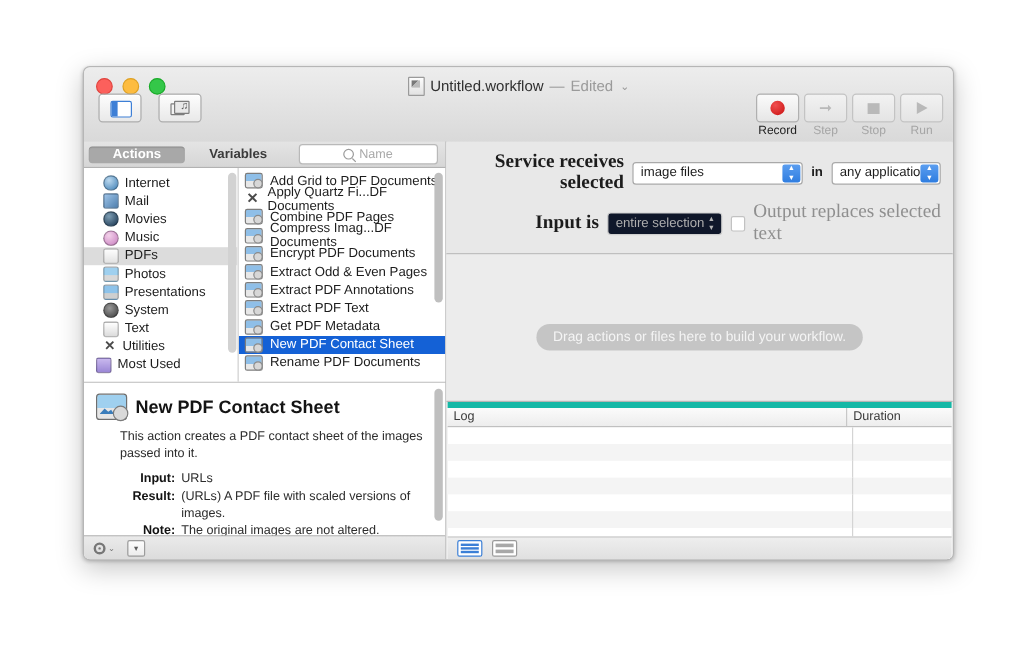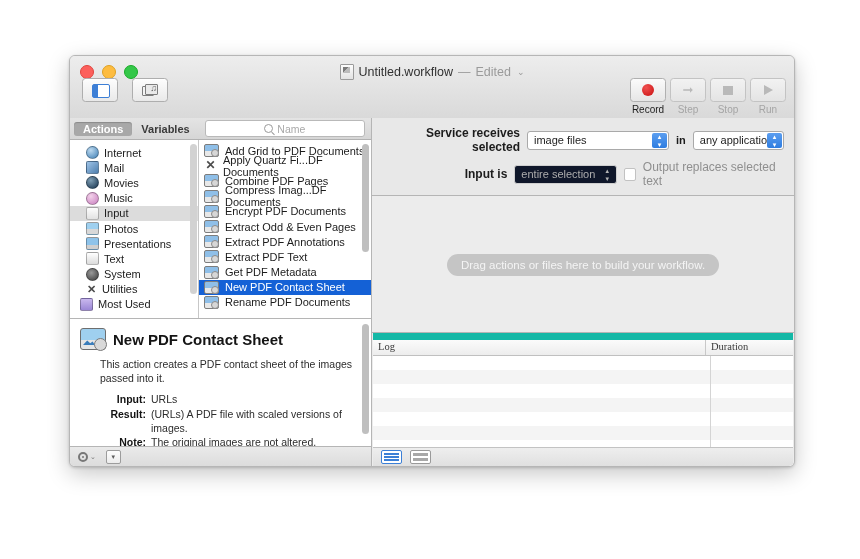--- a/index.html
+++ b/index.html
@@ -115,21 +115,21 @@
   .right-pane { flex:1; display:flex; flex-direction:column; background:#ececec; }
 
   
   .tabbar {
     height: 21px; display:flex; align-items:center; gap:0px;
     background: linear-gradient(to bottom,#e4e4e4,#d6d6d6);
     border-bottom:1px solid #b2b2b2; padding:0 4px;
   }
   .tab {
     font-size: 11px; font-weight: bold; color:#3a3a3a;
-    padding: 1px 9px; border-radius: 3px;
+    padding: 1px 20px; border-radius: 3px;
   }
   .tab.active { background:#a8a8a8; color:#fff; box-shadow: inset 0 1px 1px rgba(0,0,0,.18); }
   .searchfield {
     flex:1; height: 15px; margin-left: 6px; margin-right: 2px;
     background:#fff; border:1px solid #b9b9b9; border-radius:3px;
     display:flex; align-items:center; justify-content:center; gap:4px;
   }
   .search-ico { width:7px; height:7px; border:1.2px solid #9a9a9a; border-radius:50%; position:relative; }
   .search-ico::after{content:"";position:absolute;right:-3px;bottom:-2px;width:4px;height:1.2px;background:#9a9a9a;transform:rotate(45deg);}
   .search-ph { font-size:10.5px; color:#a9a9a9; }
@@ -204,21 +204,21 @@
     background:linear-gradient(to bottom,#fdfdfd,#ececec);
     display:flex;align-items:center;justify-content:center;font-size:7px;color:#5c5c5c;
   }
 
   
   .settings {
     background:#e8e8e8; padding:8px 10px 7px 10px; border-bottom:1px solid #b5b5b5;
   }
   .srow { display:flex; align-items:center; gap:7px; margin-bottom:6px; }
   .srow:last-child{margin-bottom:0;}
-  .slabel { font-size:12px; font-weight:bold; color:#1c1c1c; }
+  .slabel { font-size:16px; font-weight:bold; color:#1c1c1c;font-family:Liberation Serif, serif; }
   .slabel.dim { color:#8f8f8f; }
   .slabel.rt { width:138px; text-align:right; }
   .popup {
     height:17px; background:#fff; border:1px solid #a9a9a9; border-radius:3px;
     display:flex; align-items:center; padding-left:6px; padding-right:0;
     font-size:11px; color:#1c1c1c; position:relative; min-width:70px;
   }
   .popup.w1 { width:134px; }
   .popup.w2 { flex:1; }
   .popup.dis { background:#0f172a; border-color:#cfcfcf; color:#adadad; }
@@ -238,21 +238,21 @@
     border-bottom:1px solid #b5b5b5;
   }
   .dropzone {
     margin-top:58px;
     background:#c5c5c5; color:#f4f4f4;
     font-size:11.5px; border-radius:12px; padding:5px 14px;
   }
 
   
   .logwrap { height:126px; background:#fff; display:flex; flex-direction:column;
-             border-top:7px solid #14b8a6; margin:0 1px 0 1px;font-family:Liberation Serif, serif; }
+             border-top:5px solid #14b8a6; margin:0 1px 0 1px; }
   .loghead { height:15px; display:flex; background:linear-gradient(to bottom,#fbfbfb,#ededed);
              border-bottom:1px solid #c0c0c0; }
   .lh { font-size:10.5px; color:#3a3a3a; padding:1px 0 0 5px; }
   .lh.c1 { flex:1; border-right:1px solid #c8c8c8; }
   .lh.c2 { width:82px; }
   .logbody { flex:1; position:relative; overflow:hidden; }
   .lrow { height:14px; display:flex; }
   .lrow.alt { background:#f4f4f4; }
   .lc1 { flex:1; border-right:1px solid #d4d4d4; }
   .lc2 { width:82px; }
@@ -360,37 +360,37 @@
                 <div class="cat-row">
                   <span class="cat-ico" style="background:radial-gradient(circle at 35% 30%,#7f9fb5,#16324d);border:1px solid rgba(0,0,0,.28);border-radius:50%;"></span>
                   <span>Movies</span>
                 </div>
                 <div class="cat-row">
                   <span class="cat-ico" style="background:radial-gradient(circle at 35% 30%,#f3d2ea,#c97fc0);border:1px solid rgba(0,0,0,.28);border-radius:50%;"></span>
                   <span>Music</span>
                 </div>
                 <div class="cat-row sel">
                   <span class="cat-ico" style="background:linear-gradient(to bottom,#fdfdfd,#e2e2e2);border:1px solid rgba(0,0,0,.28);"></span>
-                  <span>Input</span>
+                  <span>PDFs</span>
                 </div>
                 <div class="cat-row">
                   <span class="cat-ico" style="background:linear-gradient(to bottom,#9fd0ef 55%,#d8d8d8 55%);border:1px solid rgba(0,0,0,.28);"></span>
                   <span>Photos</span>
                 </div>
                 <div class="cat-row">
                   <span class="cat-ico" style="background:linear-gradient(to bottom,#8ec3ea 60%,#cfcfcf 60%);border:1px solid rgba(0,0,0,.28);"></span>
                   <span>Presentations</span>
                 </div>
                 <div class="cat-row">
+                  <span class="cat-ico" style="background:radial-gradient(circle at 40% 35%,#9a9a9a,#3c3c3c);border:1px solid rgba(0,0,0,.28);border-radius:50%;"></span>
+                  <span>System</span>
+                </div>
+                <div class="cat-row">
                   <span class="cat-ico" style="background:linear-gradient(to bottom,#ffffff,#dcdcdc);border:1px solid rgba(0,0,0,.28);"></span>
                   <span>Text</span>
-                </div>
-                <div class="cat-row">
-                  <span class="cat-ico" style="background:radial-gradient(circle at 40% 35%,#9a9a9a,#3c3c3c);border:1px solid rgba(0,0,0,.28);border-radius:50%;"></span>
-                  <span>System</span>
                 </div>
                 <div class="cat-row">
                   <span class="cat-ico" style="background:none;border:none;color:#4b4b4b;font-size:11px;line-height:11px;text-align:center;font-weight:bold;">✕</span>
                   <span>Utilities</span>
                 </div>
                 <div class="cat-row indent-top">
                   <span class="cat-ico" style="background:linear-gradient(to bottom,#c9b8ee,#9b87d6);border:1px solid rgba(0,0,0,.28);"></span>
                   <span>Most Used</span>
                 </div>
               </div>

